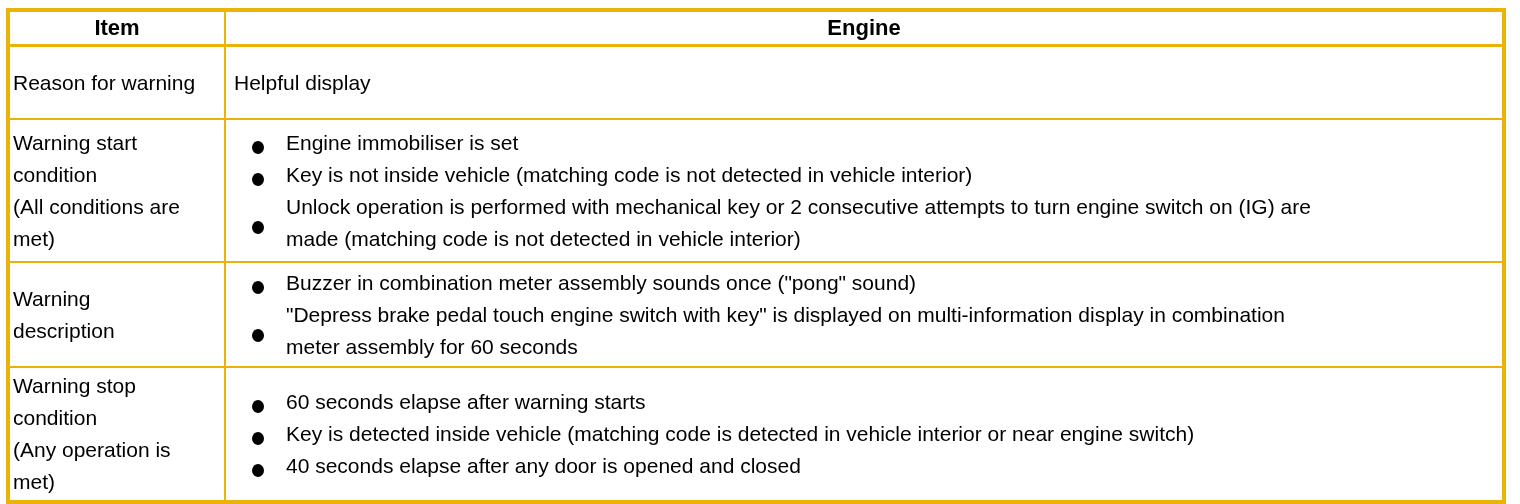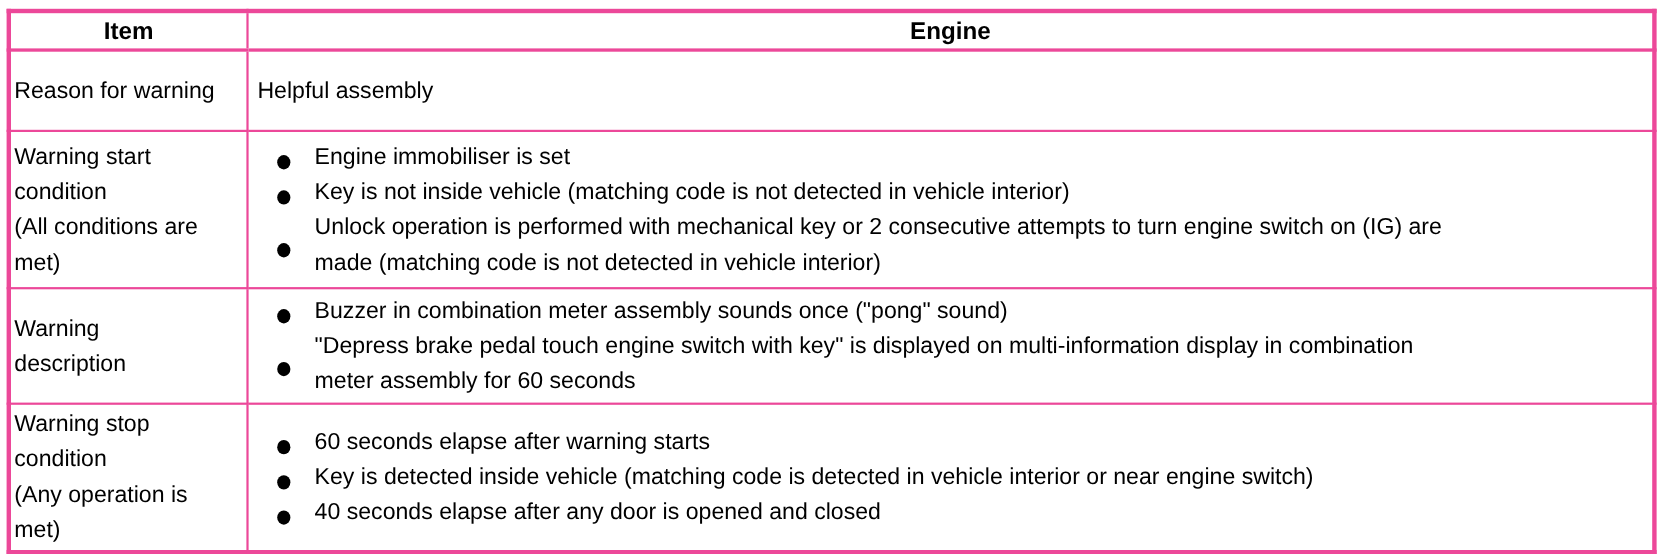--- a/index.html
+++ b/index.html
@@ -15,21 +15,21 @@
   table.spec {
     position: absolute;
     left: 6px;
     top: 8px;
     width: 1500px;
     border-collapse: collapse;
     table-layout: fixed;
     background: #ffffff;
   }
   table.spec, table.spec th, table.spec td {
-    border: 2px solid #ec4899;
+    border: 2px solid #eab308;
   }
   table.spec { border-width: 4px; }
   table.spec thead th { border-bottom-width: 3px; }
   col.c-item { width: 217px; }
   th {
     height: 32px;
     font-size: 22px;
     font-weight: bold;
     text-align: center;
     vertical-align: middle;
@@ -84,21 +84,21 @@
     <thead>
       <tr>
         <th>Item</th>
         <th>Engine</th>
       </tr>
     </thead>
     <tbody>
       <tr class="r1">
         <td class="item-cell">Reason for warning</td>
         <td class="content-cell">
-          <div class="plain-text">Helpful assembly</div>
+          <div class="plain-text">Helpful display</div>
         </td>
       </tr>
       <tr class="r2">
         <td class="item-cell">Warning start
 condition
 (All conditions are
 met)</td>
         <td class="content-cell">
           <ul class="bullets">
             <li>

